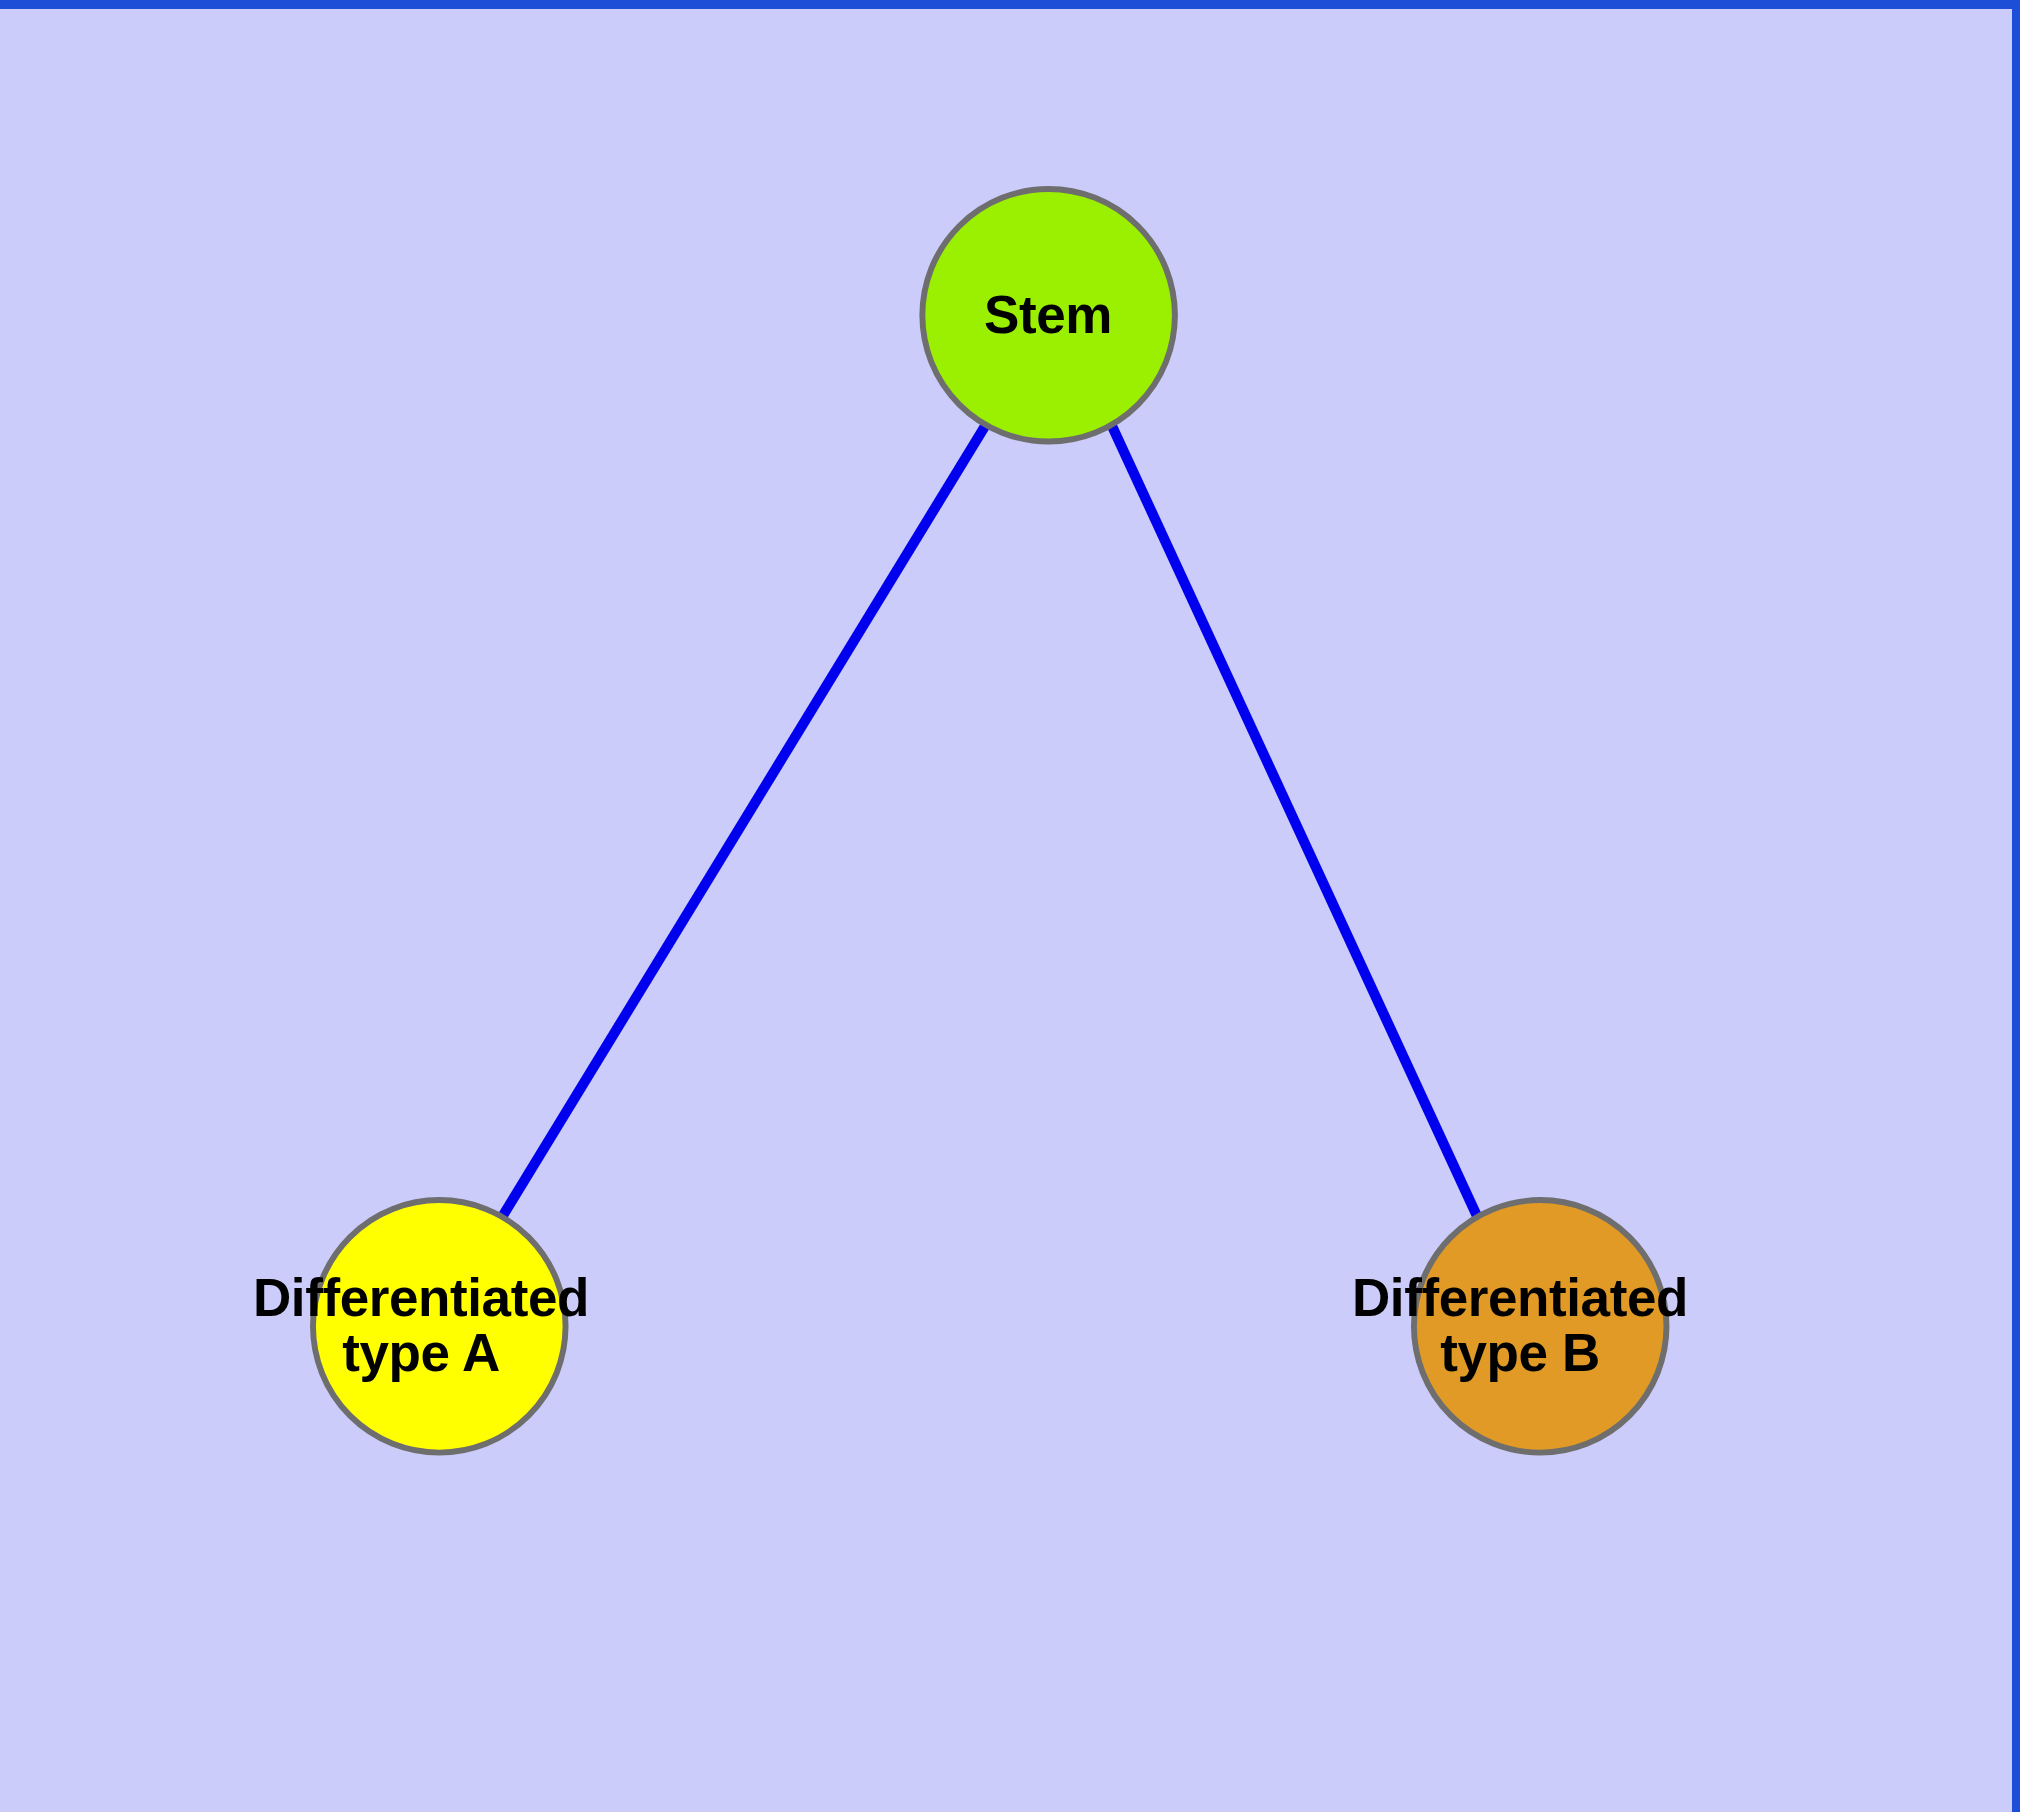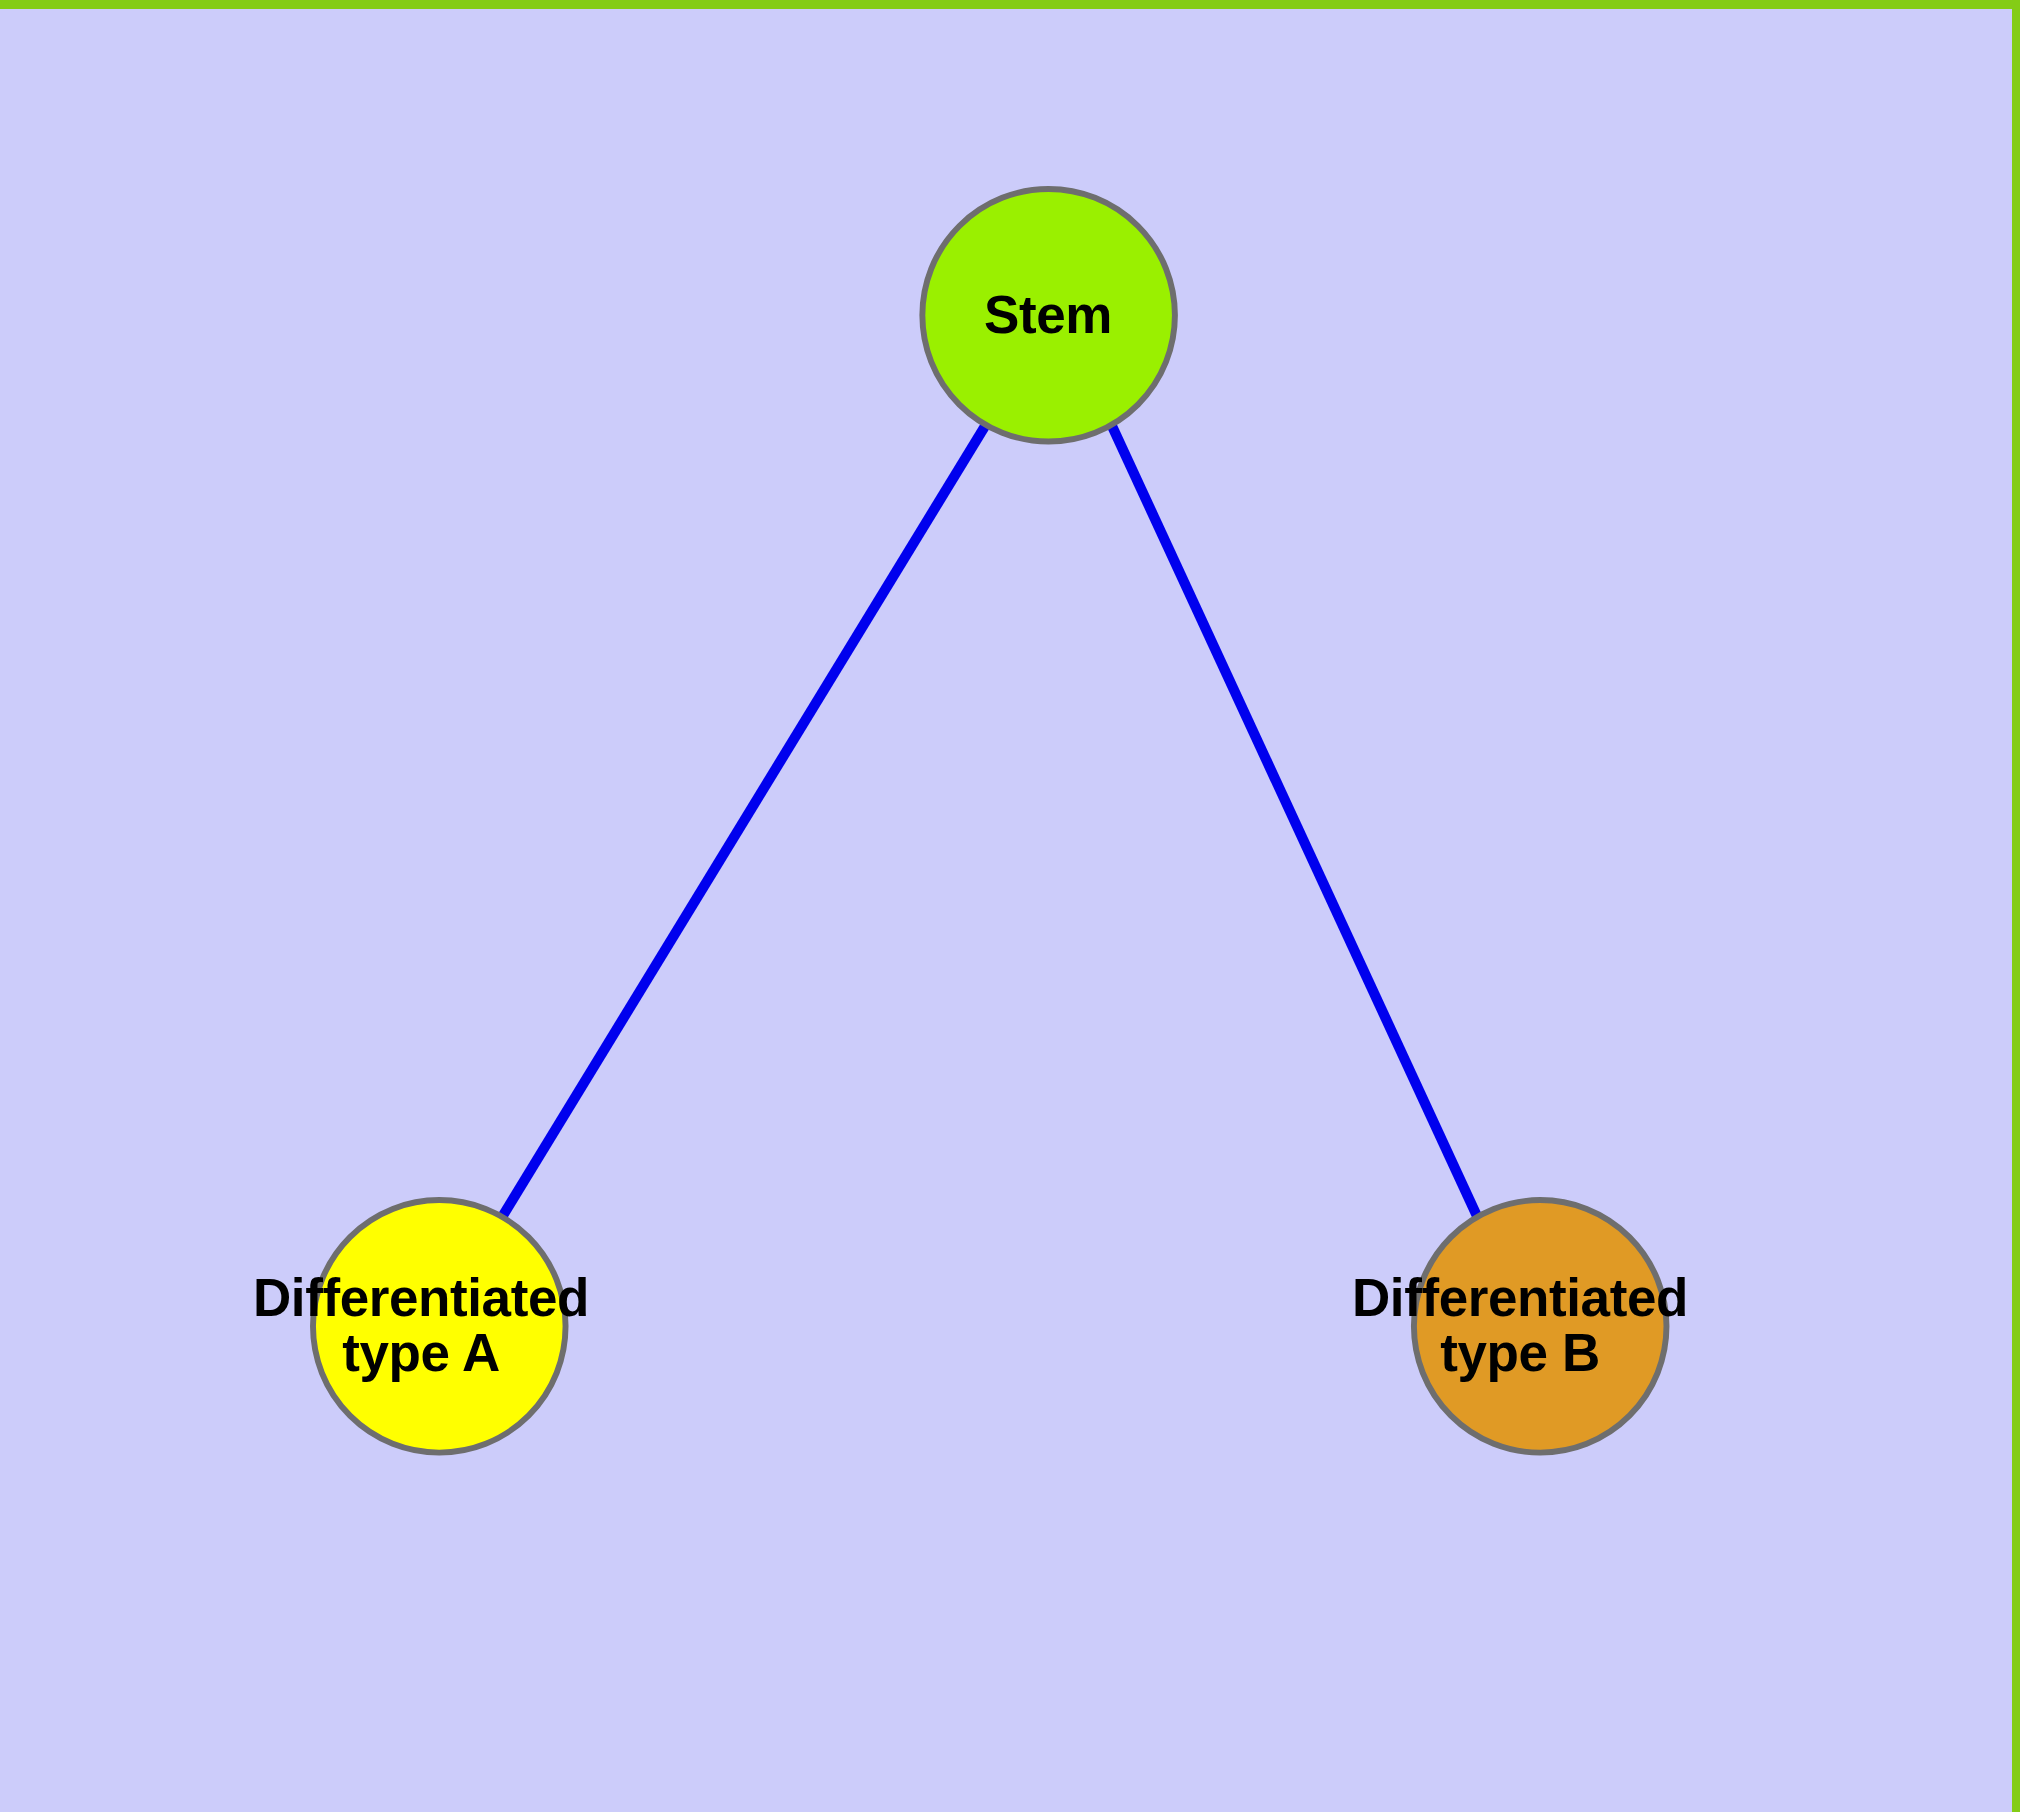--- a/index.html
+++ b/index.html
@@ -45,21 +45,21 @@
     text-align: center;
     white-space: pre;
     transform: translate(-50%, -50%);
     pointer-events: none;
     letter-spacing: -0.4px;
   }
 </style>
 </head>
 <body>
 
-<div id="canvas" style="background: #84cc16;">
+<div id="canvas" style="background: #1d4ed8;">
 
   <div id="plot-bg" style="background: rgb(204, 204, 250);"></div>
 
   <svg id="graph-svg" viewBox="0 0 2384 2138" xmlns="http://www.w3.org/2000/svg">
     <g id="edges-group">
       <line id="edge-0" stroke-linecap="butt" x1="1163" y1="501" x2="592" y2="1436" stroke="#0000ee" stroke-width="12"></line>
       <line id="edge-1" stroke-linecap="butt" x1="1311" y1="501" x2="1743" y2="1436" stroke="#0000ee" stroke-width="12"></line>
     </g>
     <g id="nodes-group">
       <circle id="node-circle-0" cx="1237" cy="372" r="149" fill="#9af000" stroke="#6e6e6e" stroke-width="7"></circle>

